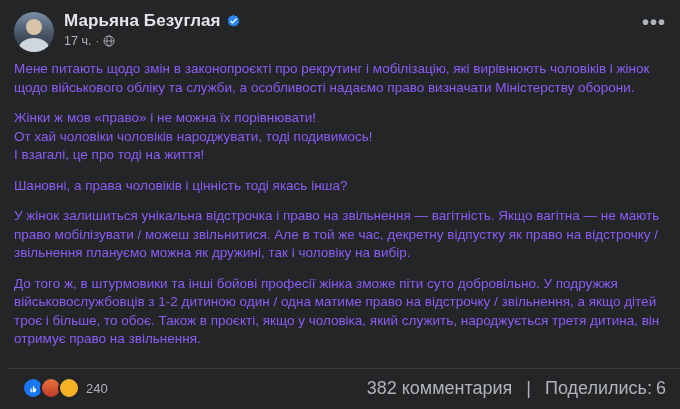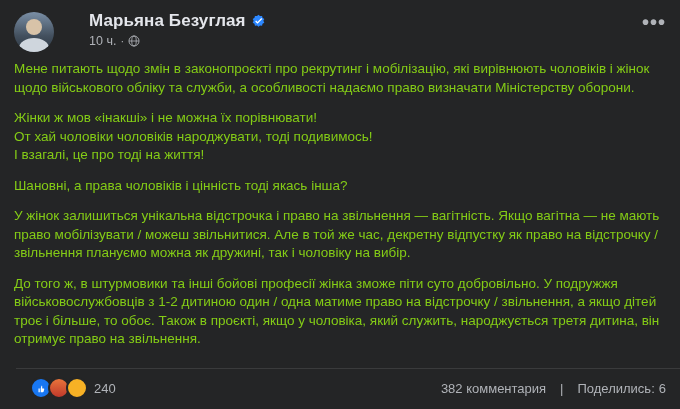--- a/index.html
+++ b/index.html
@@ -22,21 +22,20 @@
     background: #242526;
     display: flex;
     flex-direction: column;
   }
   
   .post-header {
     display: flex;
     align-items: flex-start;
     padding: 10px 14px 4px 14px;
     position: relative;
-    gap: 25px;
   }
   .avatar {
     width: 40px;
     height: 40px;
     border-radius: 50%;
     flex: 0 0 40px;
     background: linear-gradient(180deg, #7a8fa6 0%, #43505e 60%, #2c3640 100%);
     position: relative;
     overflow: hidden;
     margin-top: 2px;
@@ -109,34 +108,34 @@
     font-size: 20px;
     letter-spacing: 1px;
     line-height: 12px;
     font-weight: bold;
   }
   
   .post-body {
     padding: 4px 14px 0 14px;
     font-size: 13.5px;
     line-height: 18.5px;
-    color: #84cc16;
+    color: #8b5cf6;
     flex: 1 1 auto;
     overflow: hidden;
   }
   .para {
     margin: 0 0 12px 0;
   }
   .para.group p {
     margin: 0;
   }
   
   .post-footer {
     border-top: 1px solid #3a3b3c;
-    margin: 0 0 0 16px;
+    margin: 0 0 0 8px;
     padding: 8px 14px 10px 14px;
     display: flex;
     align-items: center;
     justify-content: space-between;
     font-size: 13px;
     color: #b0b3b8;
   }
   .reactions {
     display: flex;
     align-items: center;
@@ -161,21 +160,21 @@
     color: #b0b3b8;
     font-size: 13px;
   }
   .footer-right {
     display: flex;
     align-items: center;
     gap: 14px;
   }
   .footer-right span {
     color: #b0b3b8;
-    font-size: 13px;
+    font-size: 18px;
   }
   .divider-dot {
     color: #b0b3b8;
   }
 </style>
 </head>
 <body>
 
 <div class="post">
 
@@ -185,38 +184,38 @@
       <div class="name-row">
         <span class="author-name">Марьяна Безуглая</span>
         <span class="verified">
           <svg width="15" height="15" viewBox="0 0 16 16">
             <path d="M8 0.7l1.6 1.5 2.2-.2.5 2.1 1.9 1.1-1 2 1 2-1.9 1.1-.5 2.1-2.2-.2L8 13.7 6.4 12.2l-2.2.2-.5-2.1L1.8 9.2l1-2-1-2 1.9-1.1.5-2.1 2.2.2L8 .7z" fill="#2d88ff"></path>
             <path d="M6.9 10.4L4.5 8l1-1 1.4 1.4L11 4.3l1 1-5.1 5.1z" fill="#ffffff"></path>
           </svg>
         </span>
       </div>
       <div class="meta-row">
-        <span>10 ч.</span>
+        <span>17 ч.</span>
         <span class="meta-dot">·</span>
         <span class="globe-icon">
           <svg width="12" height="12" viewBox="0 0 16 16">
             <circle cx="8" cy="8" r="6.7" fill="none" stroke="#b0b3b8" stroke-width="1.2"></circle>
             <ellipse cx="8" cy="8" rx="3" ry="6.7" fill="none" stroke="#b0b3b8" stroke-width="1.1"></ellipse>
             <line x1="1.4" y1="8" x2="14.6" y2="8" stroke="#b0b3b8" stroke-width="1.1"></line>
           </svg>
         </span>
       </div>
     </div>
     <div class="more-btn">•••</div>
   </div>
 
   <div class="post-body">
     <p class="para">Мене питають щодо змін в законопроєкті про рекрутинг і мобілізацію, які вирівнюють чоловіків і жінок щодо військового обліку та служби, а особливості надаємо право визначати Міністерству оборони.</p>
     <div class="para group">
-      <p>Жінки ж мов «інакші» і не можна їх порівнювати!</p>
+      <p>Жінки ж мов «право» і не можна їх порівнювати!</p>
       <p>От хай чоловіки чоловіків народжувати, тоді подивимось!</p>
       <p>І взагалі, це про тоді на життя!</p>
     </div>
     <p class="para">Шановні, а права чоловіків і цінність тоді якась інша?</p>
     <p class="para">У жінок залишиться унікальна відстрочка і право на звільнення — вагітність. Якщо вагітна — не мають право мобілізувати / можеш звільнитися. Але в той же час, декретну відпустку як право на відстрочку / звільнення плануємо можна як дружині, так і чоловіку на вибір.</p>
     <p class="para">До того ж, в штурмовики та інші бойові професії жінка зможе піти суто добровільно. У подружжя військовослужбовців з 1-2 дитиною один / одна матиме право на відстрочку / звільнення, а якщо дітей троє і більше, то обоє. Також в проєкті, якщо у чоловіка, який служить, народжується третя дитина, він отримує право на звільнення.</p>
   </div>
 
   <div class="post-footer">
     <div class="reactions">

